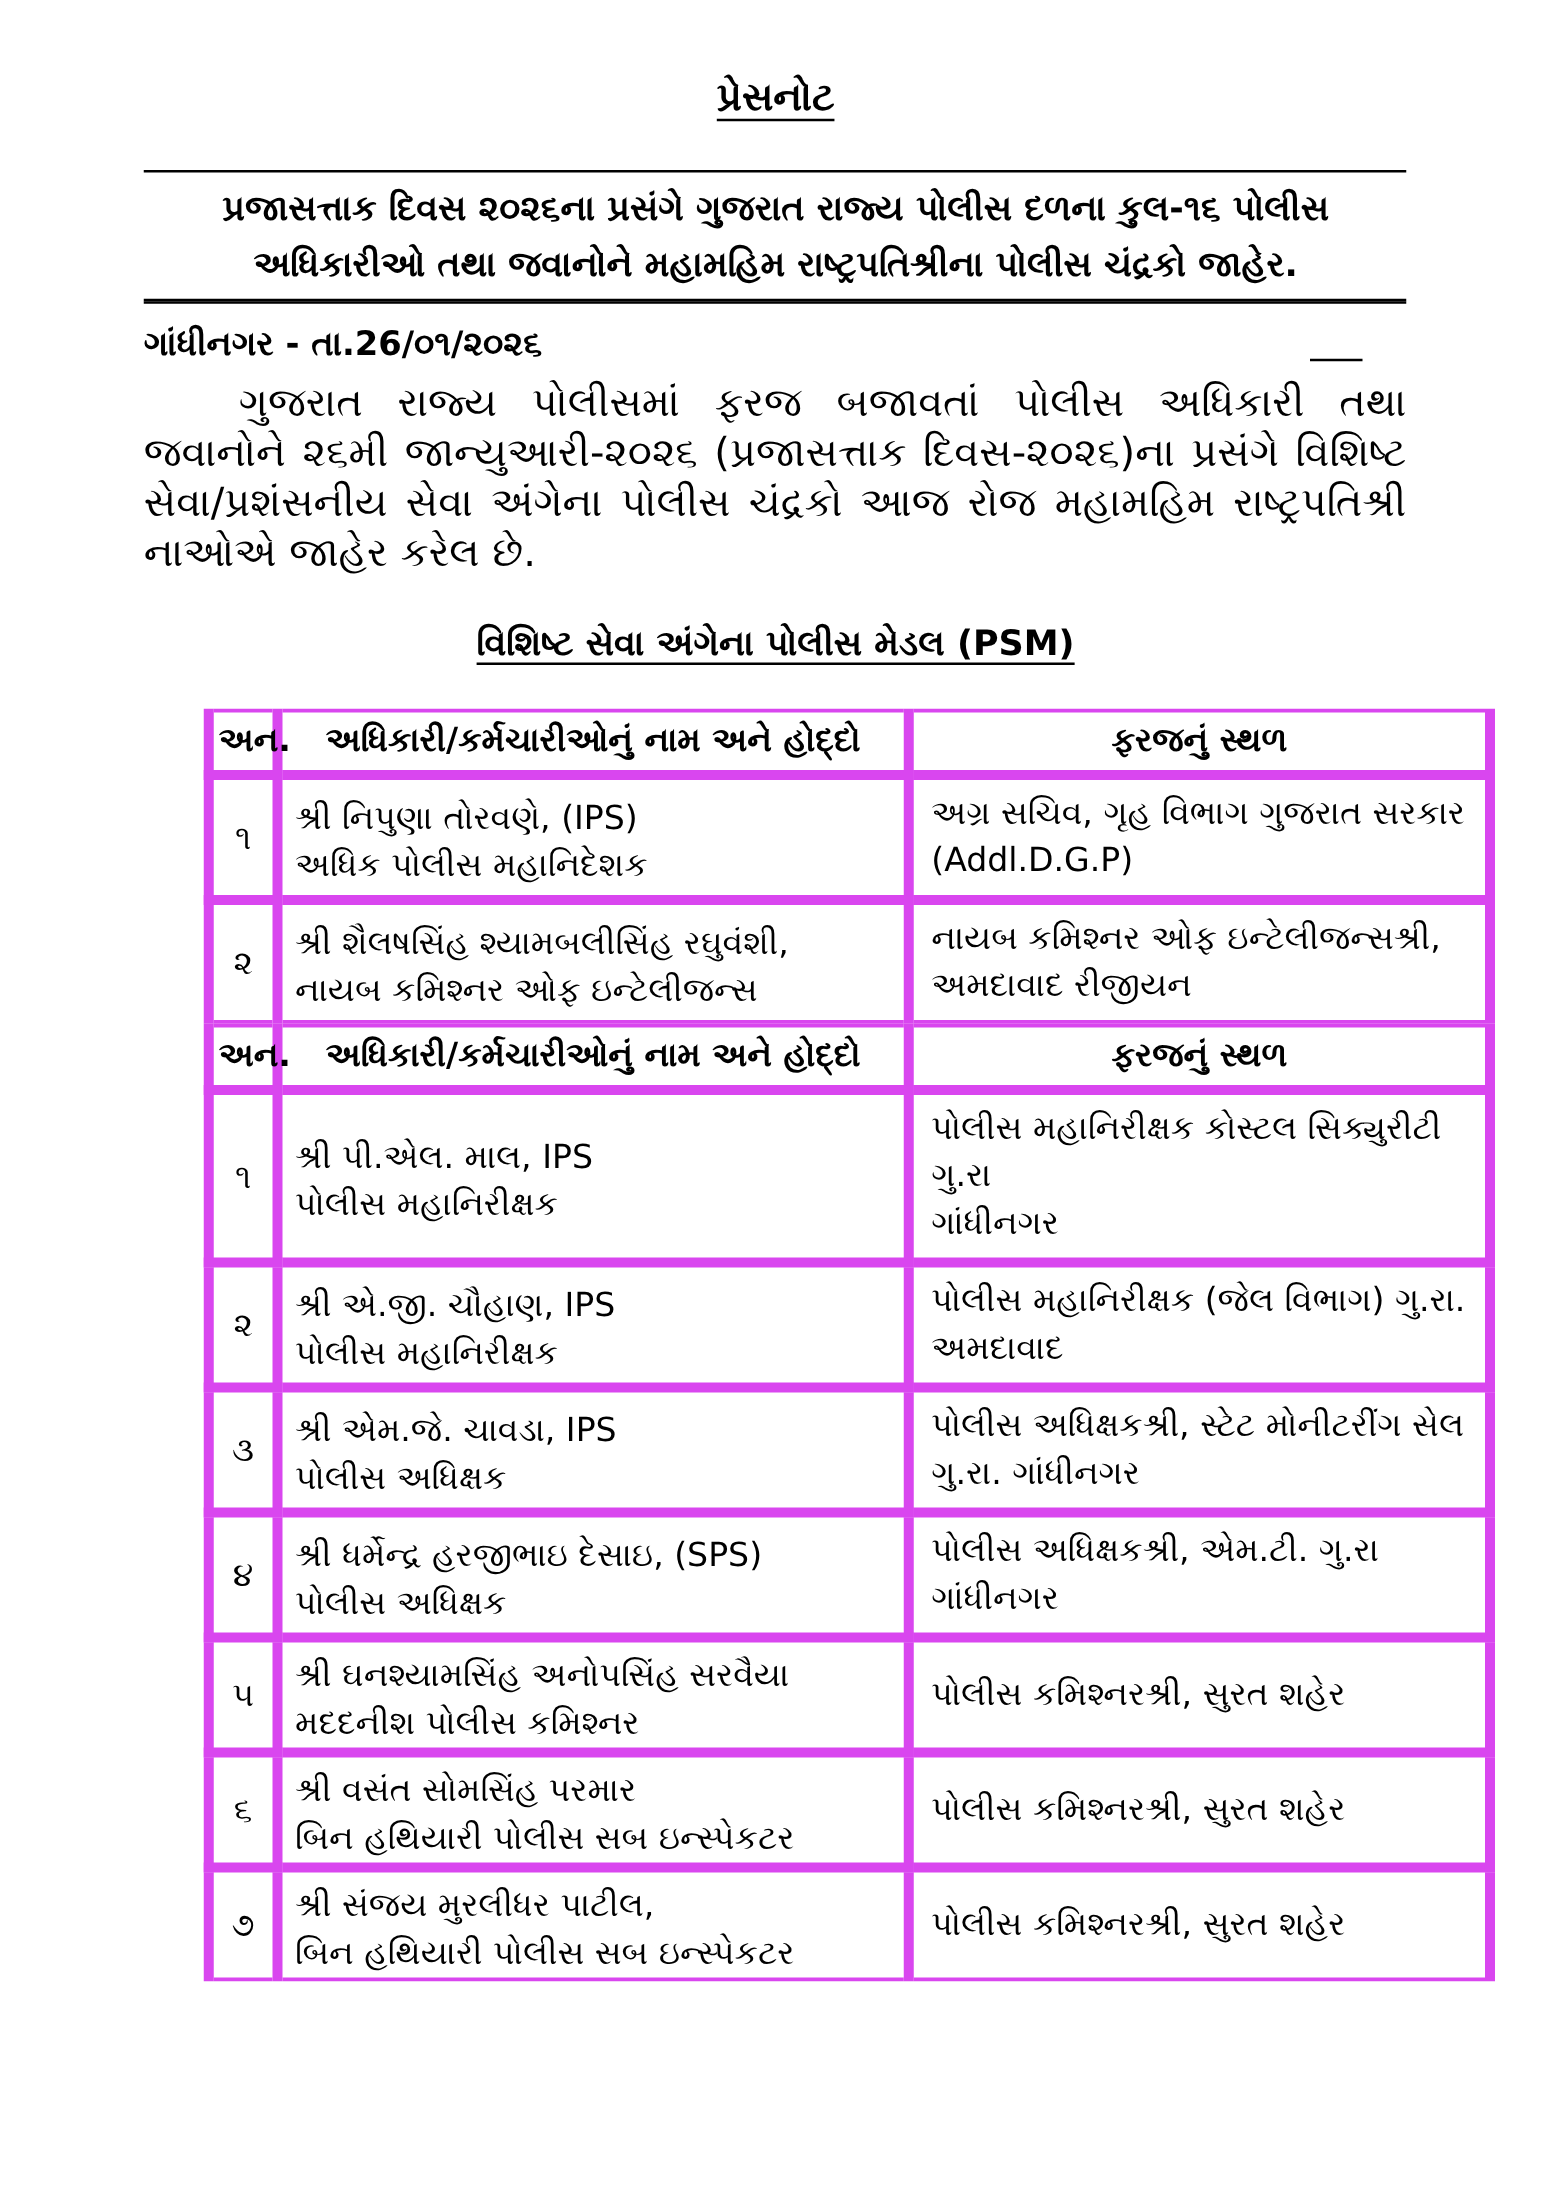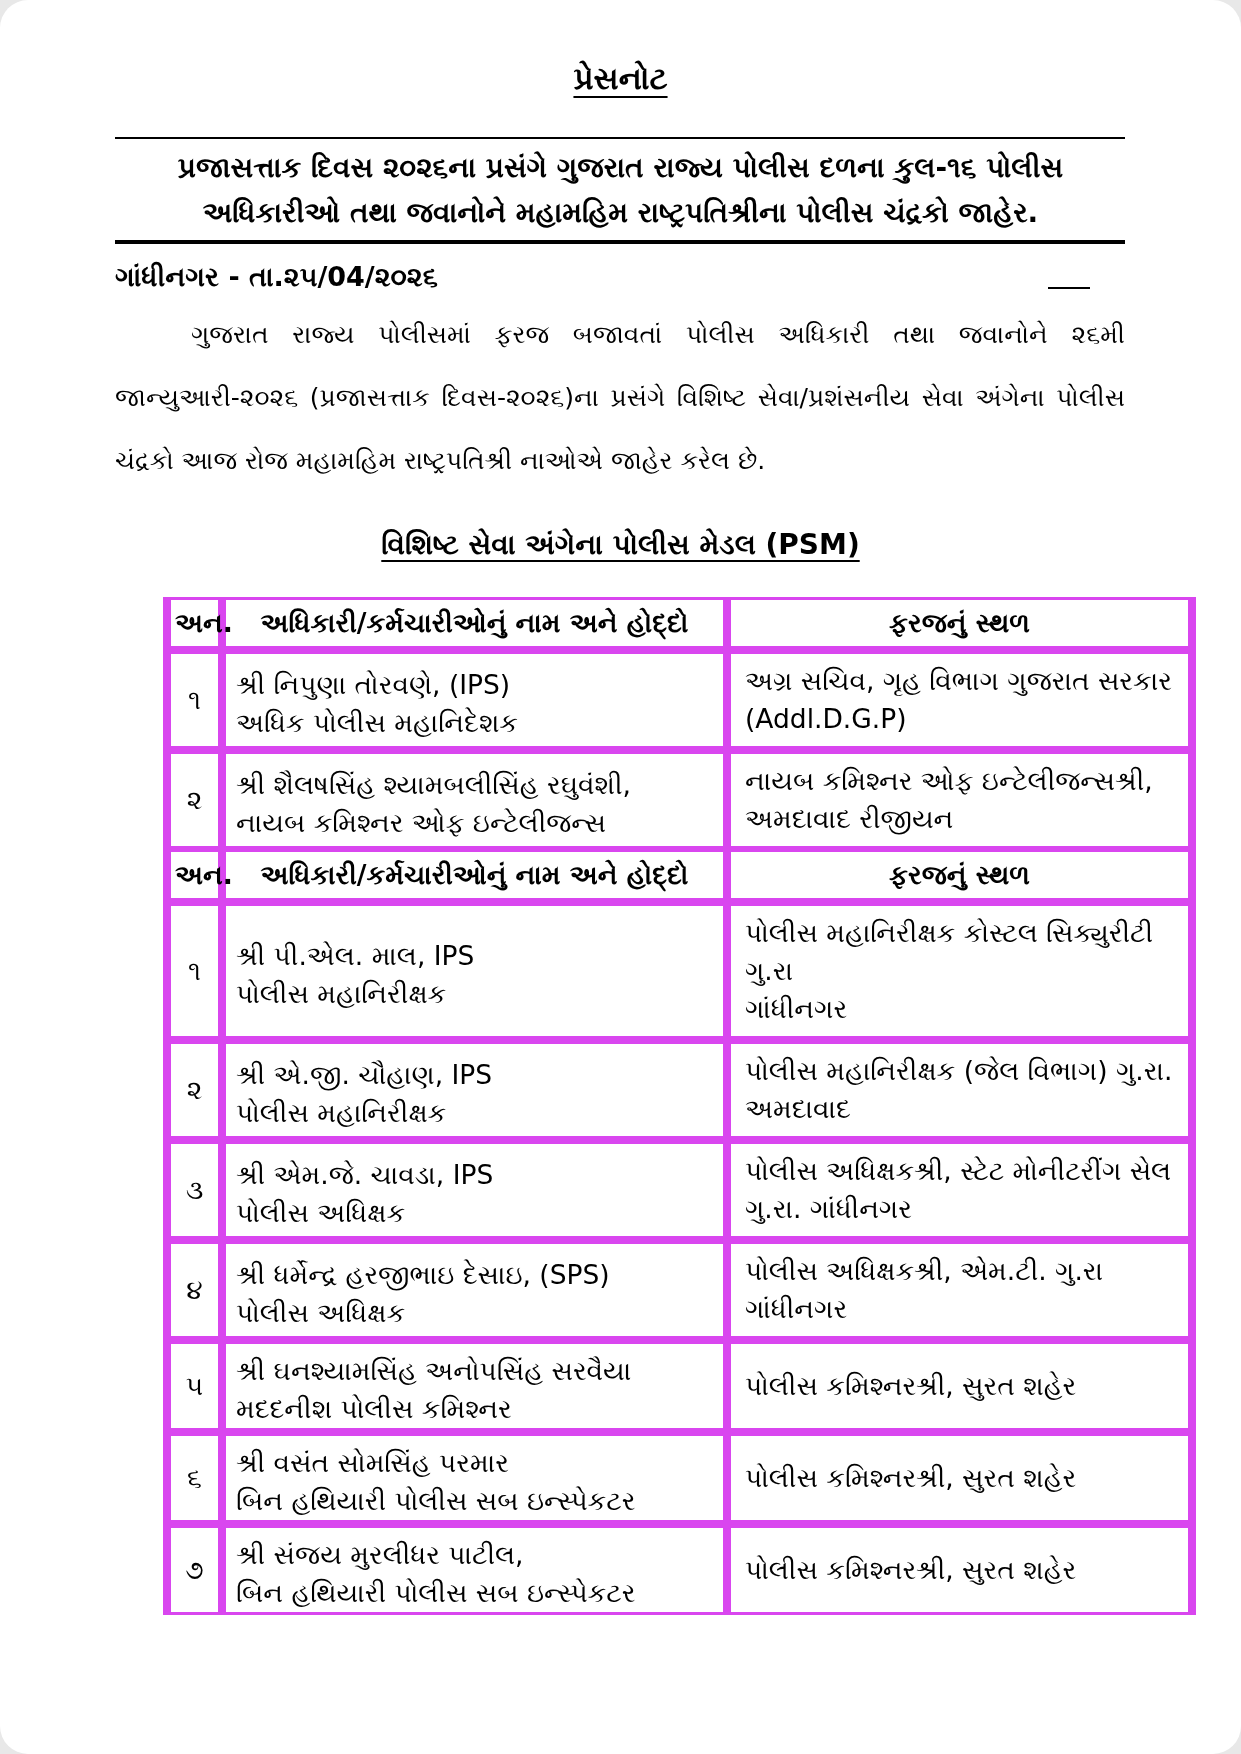--- a/index.html
+++ b/index.html
@@ -5,21 +5,20 @@
   html,body{margin:0;padding:0;background:#e8e8e8;}
   .page{
     position:relative;
     width:1241px;
     height:1754px;
     margin:0 auto;
     background:#ffffff;
     color:#000;
     font-family:"DejaVu Sans", sans-serif;
     overflow:hidden;
-    border-radius:28px;
   }
   .doc-title{
     padding-top:60px;
     text-align:center;
     font-size:31px;
     font-weight:bold;
     margin-bottom:40px;
   }
   .doc-title span{
     text-decoration:underline;
@@ -53,22 +52,22 @@
     border-top:2px solid #000;
   }
   .dateline{
     margin:12px 115px 0 115px;
     font-size:27px;
     font-weight:bold;
     line-height:42px;
   }
   .body-par{
     margin:5px 116px 0 115px;
-    font-size:25px;
-    line-height:63px;
+    font-size:32px;
+    line-height:40px;
     text-align:justify;
     text-indent:76px;
   }
   .section-title{
     margin:28px 115px 0 115px;
     text-align:center;
     font-size:28px;
     font-weight:bold;
     line-height:45px;
   }
@@ -121,21 +120,21 @@
   <hr class="rule">
 
   <div class="headline-main">પ્રજાસત્તાક દિવસ ૨૦૨૬ના પ્રસંગે ગુજરાત રાજ્ય પોલીસ દળના કુલ-૧૬ પોલીસ અધિકારીઓ તથા જવાનોને મહામહિમ રાષ્ટ્રપતિશ્રીના પોલીસ ચંદ્રકો જાહેર.</div>
 
   <hr class="rule">
 
   <div class="stray-mark"></div>
 
   <hr class="rule">
 
-  <div class="dateline">ગાંધીનગર - તા.૨૫/04/૨૦૨૬</div>
+  <div class="dateline">ગાંધીનગર - તા.26/૦૧/૨૦૨૬</div>
 
   <div class="body-par">ગુજરાત રાજ્ય પોલીસમાં ફરજ બજાવતાં પોલીસ અધિકારી તથા જવાનોને ૨૬મી જાન્યુઆરી-૨૦૨૬ (પ્રજાસત્તાક દિવસ-૨૦૨૬)ના પ્રસંગે વિશિષ્ટ સેવા/પ્રશંસનીય સેવા અંગેના પોલીસ ચંદ્રકો આજ રોજ મહામહિમ રાષ્ટ્રપતિશ્રી નાઓએ જાહેર કરેલ છે.</div>
 
   <div class="section-title psm-title"><span>વિશિષ્ટ સેવા અંગેના પોલીસ મેડલ (PSM)</span></div>
 
   <table class="medal-table">
     <colgroup>
         <col class="c-sr">
         <col class="c-name">
         <col class="c-place">

